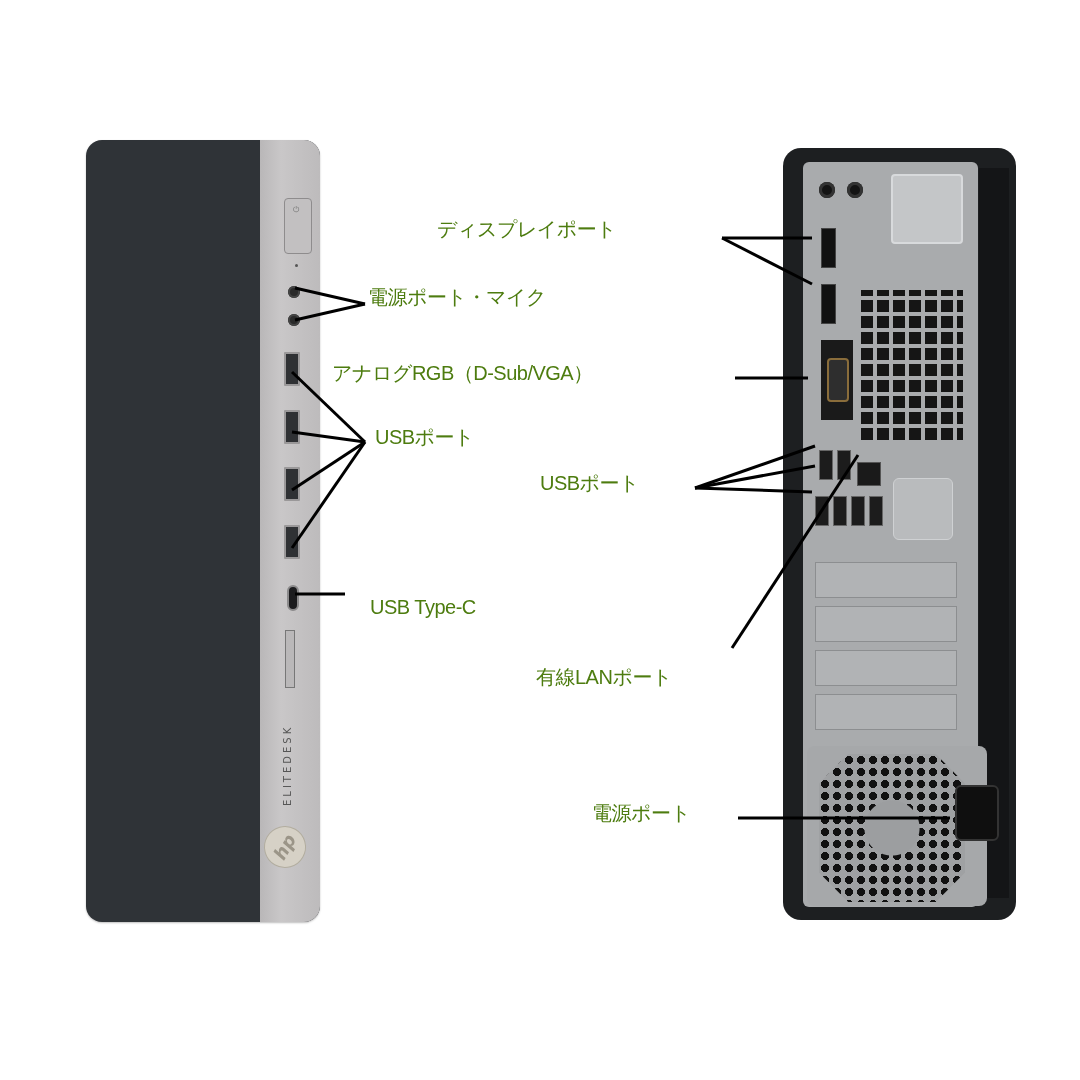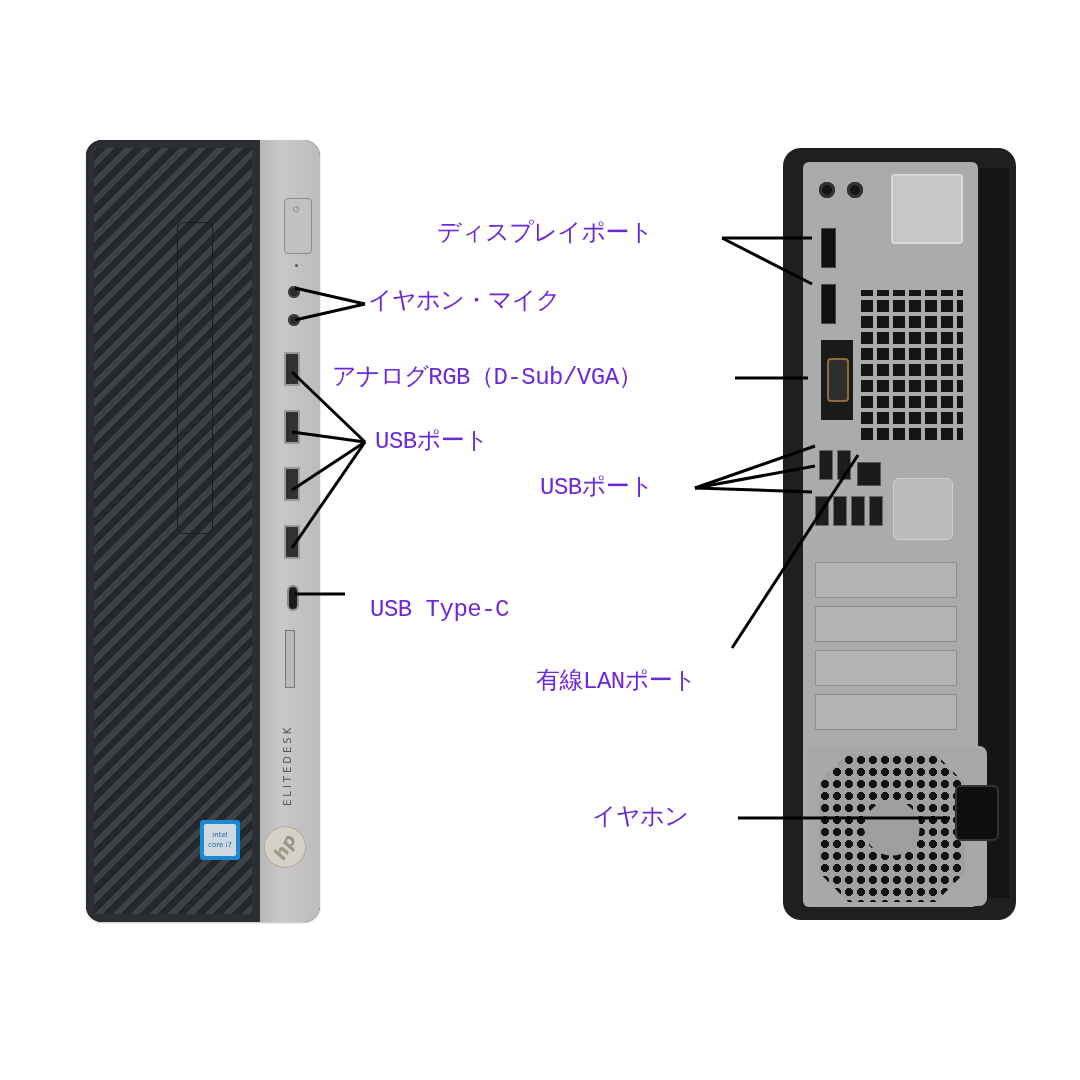--- a/index.html
+++ b/index.html
@@ -43,33 +43,27 @@
   .usb-r { position:absolute; width:12px; height:28px; background:#1c1c1c; border:1px solid #666; }
   .rj45 { position:absolute; left:54px; top:300px; width:22px; height:22px; background:#1a1a1a; border:1px solid #555; }
   .io-plate { position:absolute; left:90px; top:316px; width:58px; height:60px; background:#b9bbbd; border:1px solid #cfd1d3; border-radius:6px; }
   .pcie { position:absolute; left:12px; width:140px; height:34px; background:#b1b3b5; border:1px solid #8c8e90; }
   .psu { position:absolute; left:4px; top:584px; width:180px; height:160px; background:#a6a8aa; border-radius:8px; }
   .fan { position:absolute; left:12px; top:8px; width:146px; height:148px; clip-path: polygon(20% 0, 80% 0, 100% 20%, 100% 80%, 80% 100%, 20% 100%, 0 80%, 0 20%);
     background: radial-gradient(circle, #9c9ea0 0 26%, transparent 27%), radial-gradient(#111 45%, transparent 46%) 0 0/12px 12px, #9fa1a3; }
   .iec { position:absolute; left:160px; top:640px; width:40px; height:52px; background:#0f0f0f; border-radius:6px; border:2px solid #333; }
 
   
-  .lbl { position:absolute; font-family:Liberation Mono, monospace; color:#6d28d9; font-size:24px; white-space:nowrap; letter-spacing:-0.5px; }
+  .lbl { position:absolute; font-family:Liberation Sans, sans-serif; color:#4d7c0f; font-size:20px; white-space:nowrap; letter-spacing:-0.5px; }
   svg.leaders { position:absolute; left:0; top:0; }
 </style>
 </head>
 <body>
 
 <div class="abs front">
-  <div class="front-grille">
-    <div class="odd-slot"></div>
-    <div class="intel-badge">
-        <div>intel core i7</div>
-      </div>
-  </div>
   <div class="front-panel">
     <div class="power-btn">
         <span>⏻</span>
       </div>
     <div class="led"></div>
     <div class="jack" style="top:146px"></div>
     <div class="jack" style="top:174px"></div>
     <div class="usb-a" style="top:212px"></div>
     <div class="usb-a" style="top:270px"></div>
     <div class="usb-a" style="top:327px"></div>
@@ -126,19 +120,19 @@
     <line x1="295" y1="594" x2="345" y2="594"></line>
     <line x1="695" y1="488" x2="815" y2="446"></line>
     <line x1="695" y1="488" x2="815" y2="466"></line>
     <line x1="695" y1="488" x2="812" y2="492"></line>
     <line x1="732" y1="648" x2="858" y2="455"></line>
     <line x1="738" y1="818" x2="950" y2="818"></line>
   </g>
 </svg>
 
 <div class="lbl" style="left:437px;top:216px">ディスプレイポート</div>
-<div class="lbl" style="left:368px;top:284px">イヤホン・マイク</div>
+<div class="lbl" style="left:368px;top:284px">電源ポート・マイク</div>
 <div class="lbl" style="left:332px;top:360px">アナログRGB（D-Sub/VGA）</div>
 <div class="lbl" style="left:375px;top:424px">USBポート</div>
 <div class="lbl" style="left:540px;top:470px">USBポート</div>
 <div class="lbl" style="left:370px;top:596px">USB Type-C</div>
 <div class="lbl" style="left:536px;top:664px">有線LANポート</div>
-<div class="lbl" style="left:592px;top:800px">イヤホン</div>
+<div class="lbl" style="left:592px;top:800px">電源ポート</div>
 
 </body></html>

